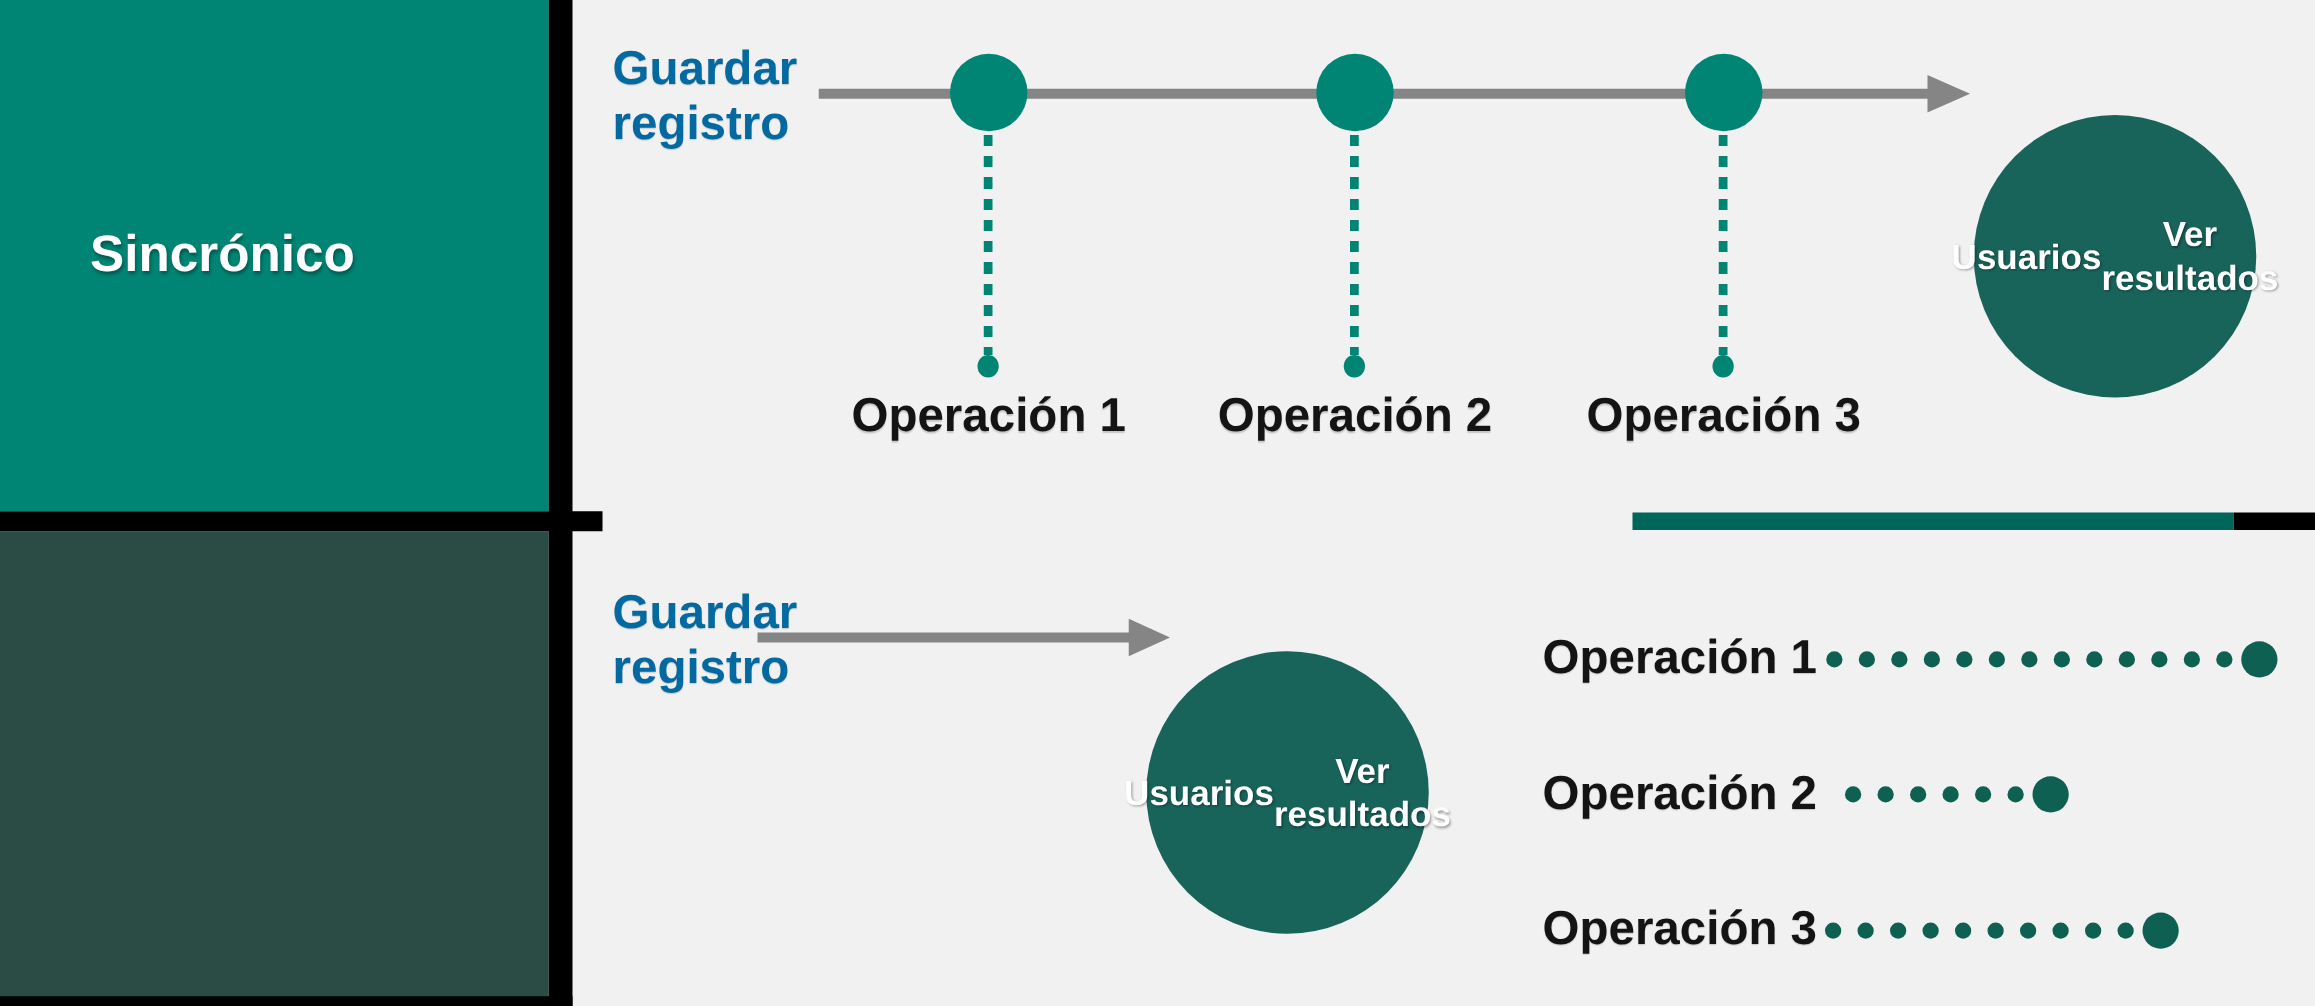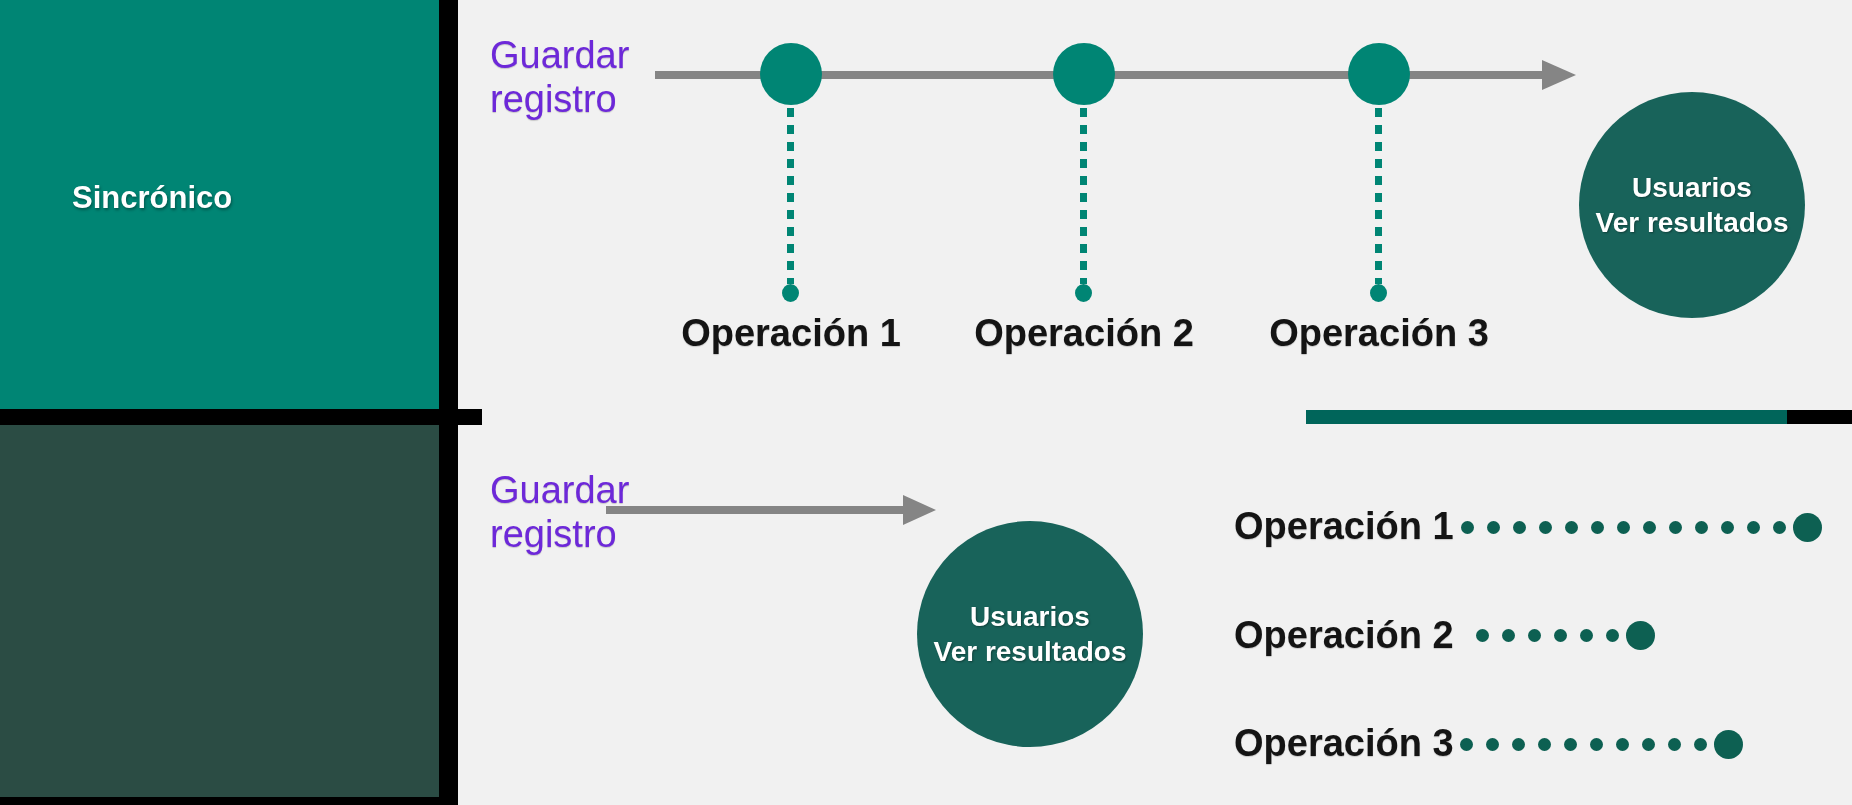--- a/index.html
+++ b/index.html
@@ -7,38 +7,38 @@
     position:relative; width:1852px; height:805px;
     background:#F1F1F1; overflow:hidden;
     font-family:"Liberation Sans", sans-serif;
   }
   .abs { position:absolute; }
 
   
   .sync-box   { left:0; top:0;   width:439px; height:409px; background:#008574; }
   .async-box  { left:0; top:425px; width:439px; height:380px; background:#2B4C44; }
   .box-title  {
-    color:#FFFFFF; font-size:31px; font-weight:700; white-space:nowrap;
+    color:#FFFFFF; font-size:41px; font-weight:700; white-space:nowrap;
     text-shadow:1px 2px 3px rgba(0,0,0,0.35);
   }
   .sync-title  { left:72px; top:180px; }
   .async-title { left:72px; top:591px; }
 
   
   .v-strip       { left:439px; top:0; width:19px; height:805px; background:#000; }
   .h-band        { left:0; top:409px; width:482px; height:16px; background:#000; }
   .bottom-strip  { left:0; top:797px; width:458px; height:8px; background:#000; }
 
   
   .bar-teal  { left:1306px; top:410px; width:481px; height:14px; background:#00655A; }
   .bar-black { left:1787px; top:410px; width:65px;  height:14px; background:#000; }
 
   
   .save-label {
-    color:#6d28d9; font-size:38px; font-weight:400; line-height:44px;
+    color:#0369a1; font-size:38px; font-weight:700; line-height:44px;
     text-shadow:0 1px 1px rgba(0,0,0,0.18);
   }
   .save-top    { left:490px; top:33px; }
   .save-bottom { left:490px; top:468px; }
 
   
   .arrow-line { background:#858585; height:8px; }
   .line-top    { left:655px; top:71px;  width:890px; }
   .line-bottom { left:606px; top:506px; width:300px; }
   .arrow-head {
@@ -66,21 +66,21 @@
   }
   .op .oplabel {
     position:absolute; top:268px; left:0; transform:translateX(-50%);
     white-space:nowrap; color:#141414; font-size:38px; font-weight:600; line-height:44px;
     text-shadow:0 1px 1px rgba(0,0,0,0.18);
   }
 
   
   .users-circle {
     width:226px; height:226px; border-radius:50%; background:#18635A;
-    display:flex; flex-direction:column; align-items:center; justify-content:center;
+    display:flex; align-items:center; justify-content:center;
     color:#FFFFFF; font-size:28px; font-weight:600; line-height:35px;
     text-align:center; text-shadow:1px 1px 2px rgba(0,0,0,0.35);
   }
   .users-top    { left:1579px; top:92px; }
   .users-bottom { left:917px;  top:521px; }
 
   
   .rowlabel {
     color:#141414; font-size:38px; font-weight:600; line-height:54px; white-space:nowrap;
     text-shadow:0 1px 1px rgba(0,0,0,0.18);

